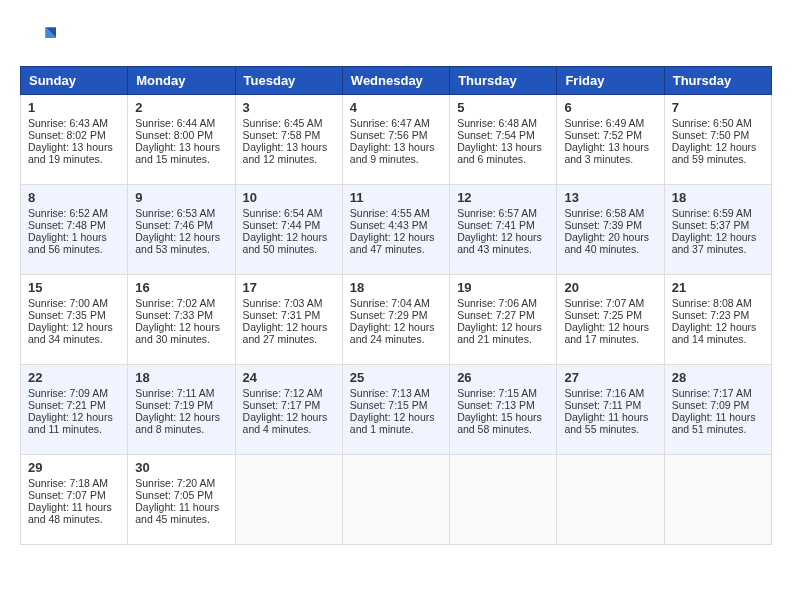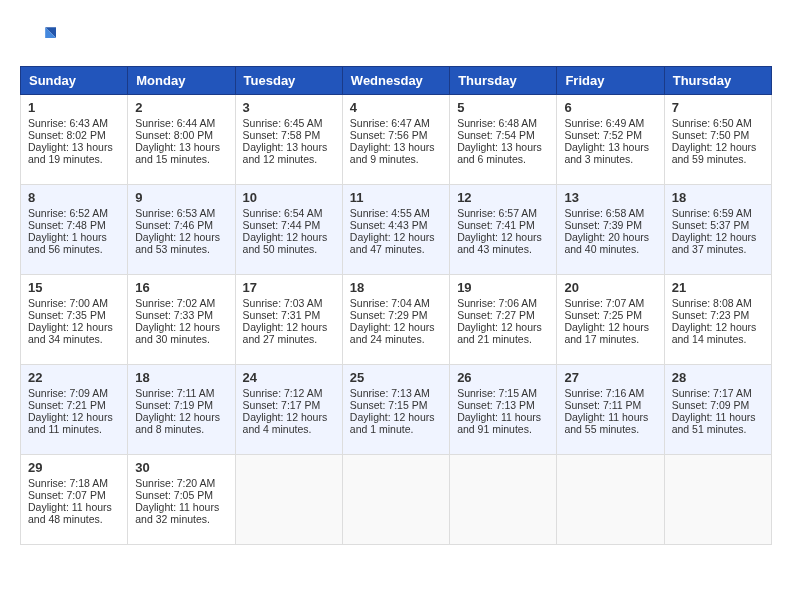--- a/index.html
+++ b/index.html
@@ -149,27 +149,27 @@
         <td><span class="day-num">18</span><span>Sunrise: 7:04 AM</span><br><span>Sunset: 7:29 PM</span><br><span>Daylight: 12 hours and 24 minutes.</span></td>
         <td><span class="day-num">19</span><span>Sunrise: 7:06 AM</span><br><span>Sunset: 7:27 PM</span><br><span>Daylight: 12 hours and 21 minutes.</span></td>
         <td><span class="day-num">20</span><span>Sunrise: 7:07 AM</span><br><span>Sunset: 7:25 PM</span><br><span>Daylight: 12 hours and 17 minutes.</span></td>
         <td><span class="day-num">21</span><span>Sunrise: 8:08 AM</span><br><span>Sunset: 7:23 PM</span><br><span>Daylight: 12 hours and 14 minutes.</span></td>
       </tr>
       <tr class="week-row">
         <td><span class="day-num">22</span><span>Sunrise: 7:09 AM</span><br><span>Sunset: 7:21 PM</span><br><span>Daylight: 12 hours and 11 minutes.</span></td>
         <td><span class="day-num">18</span><span>Sunrise: 7:11 AM</span><br><span>Sunset: 7:19 PM</span><br><span>Daylight: 12 hours and 8 minutes.</span></td>
         <td><span class="day-num">24</span><span>Sunrise: 7:12 AM</span><br><span>Sunset: 7:17 PM</span><br><span>Daylight: 12 hours and 4 minutes.</span></td>
         <td><span class="day-num">25</span><span>Sunrise: 7:13 AM</span><br><span>Sunset: 7:15 PM</span><br><span>Daylight: 12 hours and 1 minute.</span></td>
-        <td><span class="day-num">26</span><span>Sunrise: 7:15 AM</span><br><span>Sunset: 7:13 PM</span><br><span>Daylight: 11 hours and 91 minutes.</span></td>
+        <td><span class="day-num">26</span><span>Sunrise: 7:15 AM</span><br><span>Sunset: 7:13 PM</span><br><span>Daylight: 15 hours and 58 minutes.</span></td>
         <td><span class="day-num">27</span><span>Sunrise: 7:16 AM</span><br><span>Sunset: 7:11 PM</span><br><span>Daylight: 11 hours and 55 minutes.</span></td>
         <td><span class="day-num">28</span><span>Sunrise: 7:17 AM</span><br><span>Sunset: 7:09 PM</span><br><span>Daylight: 11 hours and 51 minutes.</span></td>
       </tr>
       <tr class="week-row">
         <td><span class="day-num">29</span><span>Sunrise: 7:18 AM</span><br><span>Sunset: 7:07 PM</span><br><span>Daylight: 11 hours and 48 minutes.</span></td>
-        <td><span class="day-num">30</span><span>Sunrise: 7:20 AM</span><br><span>Sunset: 7:05 PM</span><br><span>Daylight: 11 hours and 32 minutes.</span></td>
+        <td><span class="day-num">30</span><span>Sunrise: 7:20 AM</span><br><span>Sunset: 7:05 PM</span><br><span>Daylight: 11 hours and 45 minutes.</span></td>
         <td class="cell-empty"></td>
         <td class="cell-empty"></td>
         <td class="cell-empty"></td>
         <td class="cell-empty"></td>
         <td class="cell-empty"></td>
       </tr>
     </tbody>
 </table>
 
 </body></html>

